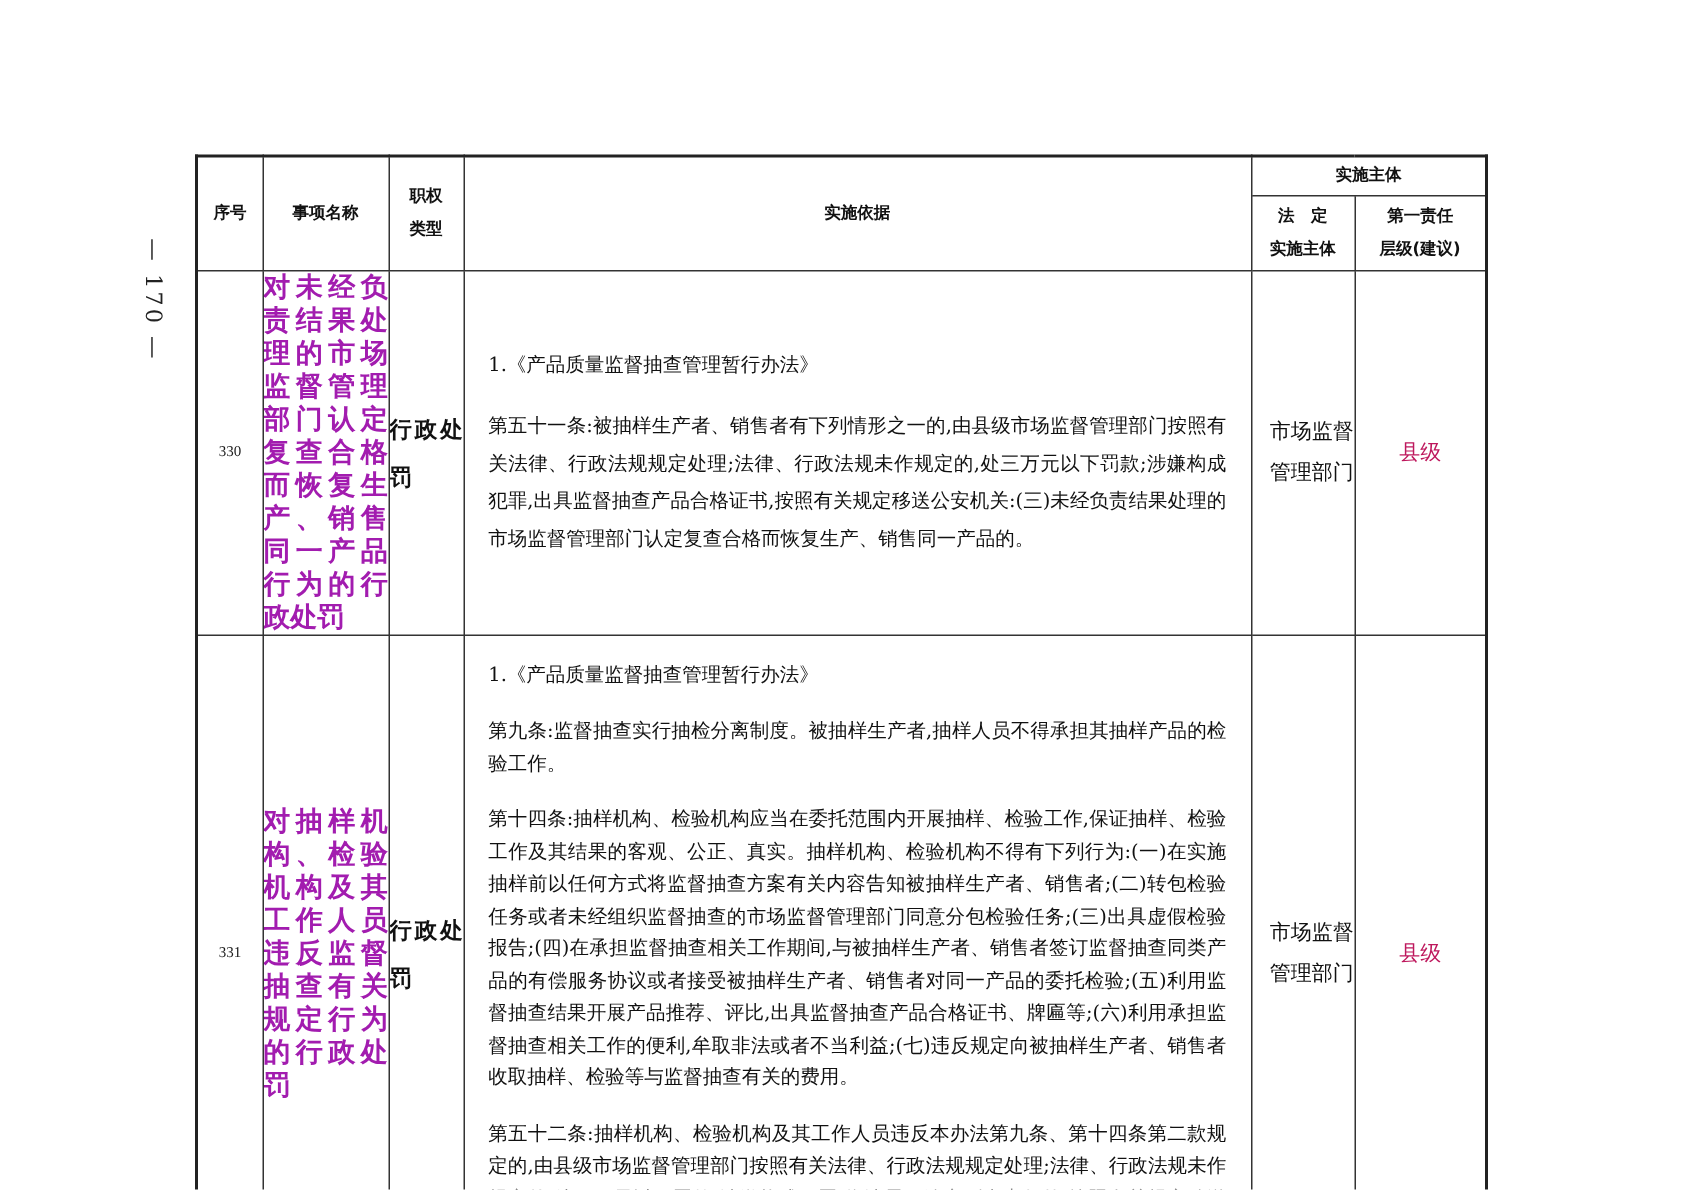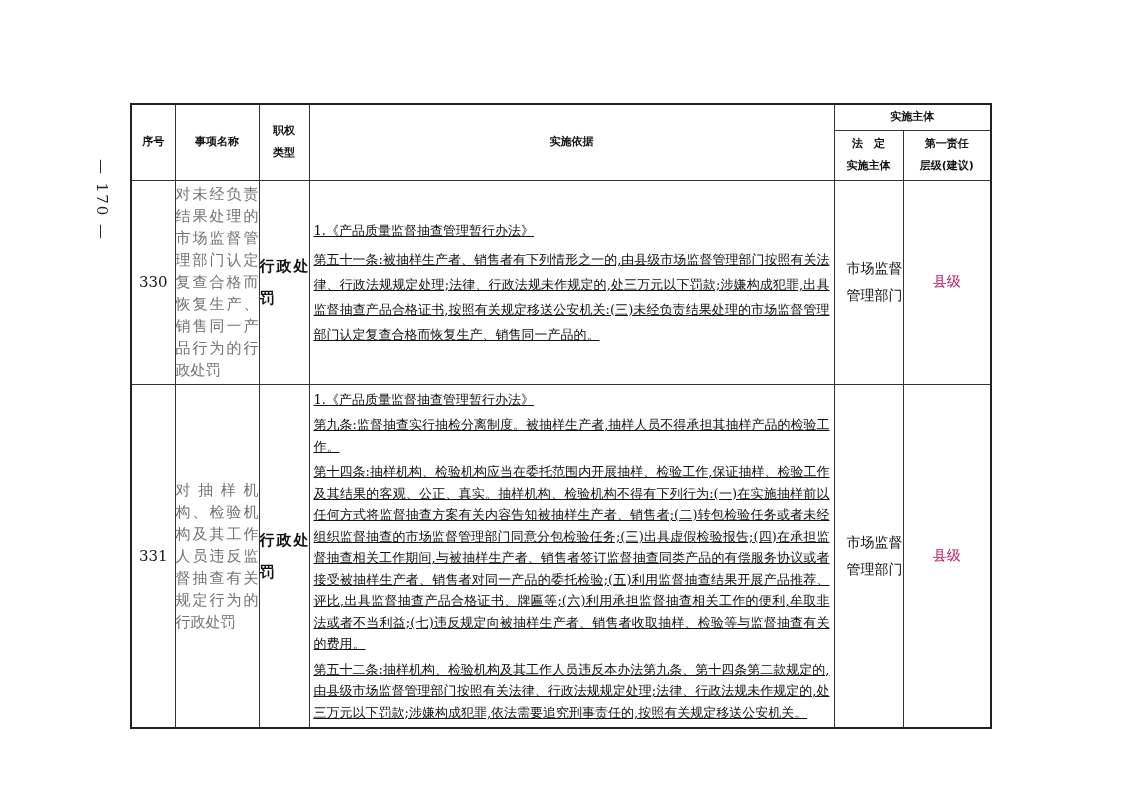--- a/index.html
+++ b/index.html
@@ -29,36 +29,36 @@
   tr.hrow-a{height:26px;}
   tr.hrow-b{height:50px;}
   tr.r330{height:204px;}
   tr.r331{height:304px;}
 
   th{
     font-family:"DejaVu Sans","Liberation Sans",sans-serif;
     font-weight:bold;font-size:11px;text-align:center;color:#111;
     line-height:22px;
   }
-  td.seq{font-size:15px;text-align:center;}
+  td.seq{font-size:10px;text-align:center;font-family:Liberation Serif, serif;}
   td.name{
-    font-size:15px;text-align:justify;line-height:22px;
-    padding:0 4px;color:#737373;
+    font-size:18px;text-align:justify;line-height:22px;
+    padding:0 4px;color:#a21caf;font-weight:bold;
   }
   td.type{
     font-size:15px;text-align:justify;line-height:32px;
     padding:0 9px;color:#111;font-weight:bold;
   }
   td.basis{
     font-size:13px;text-align:justify;color:#111;
     padding:4px 8px;
   }
   tr.r330 td.basis{line-height:25px;}
   tr.r331 td.basis{line-height:21.5px;}
-  td.basis p{margin:4px;text-decoration:underline;}
+  td.basis p{margin:16px;}
   td.subject{
     font-size:14px;text-align:right;line-height:27px;color:#111;
     padding:0 3px;
   }
   td.level{font-size:14px;text-align:center;color:#be185d;}
 </style>
 </head>
 <body>
 
 <div class="page">

